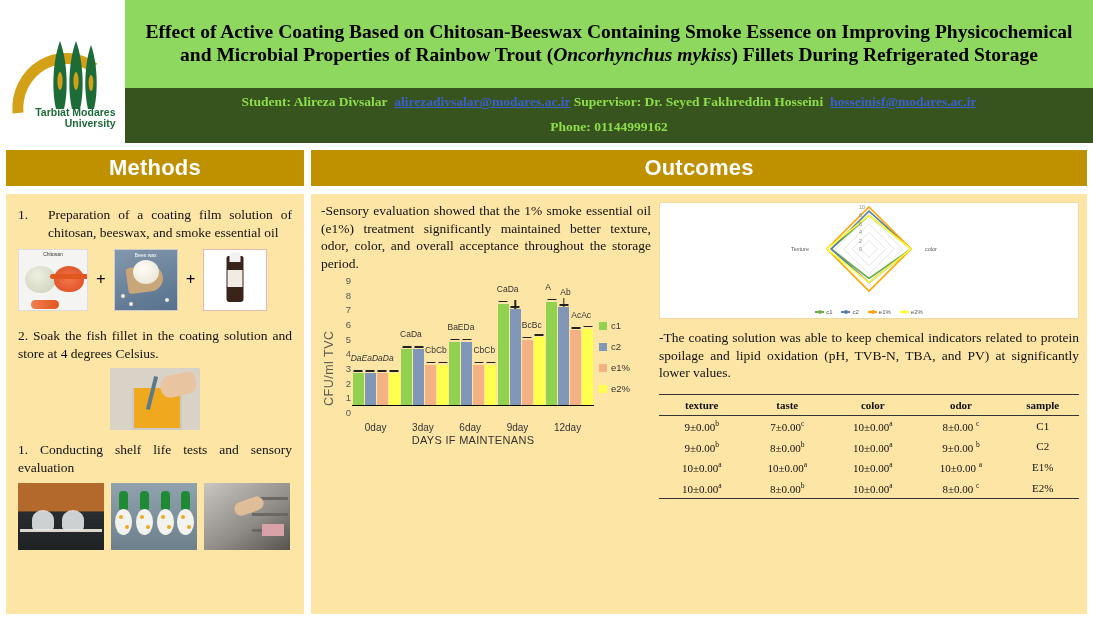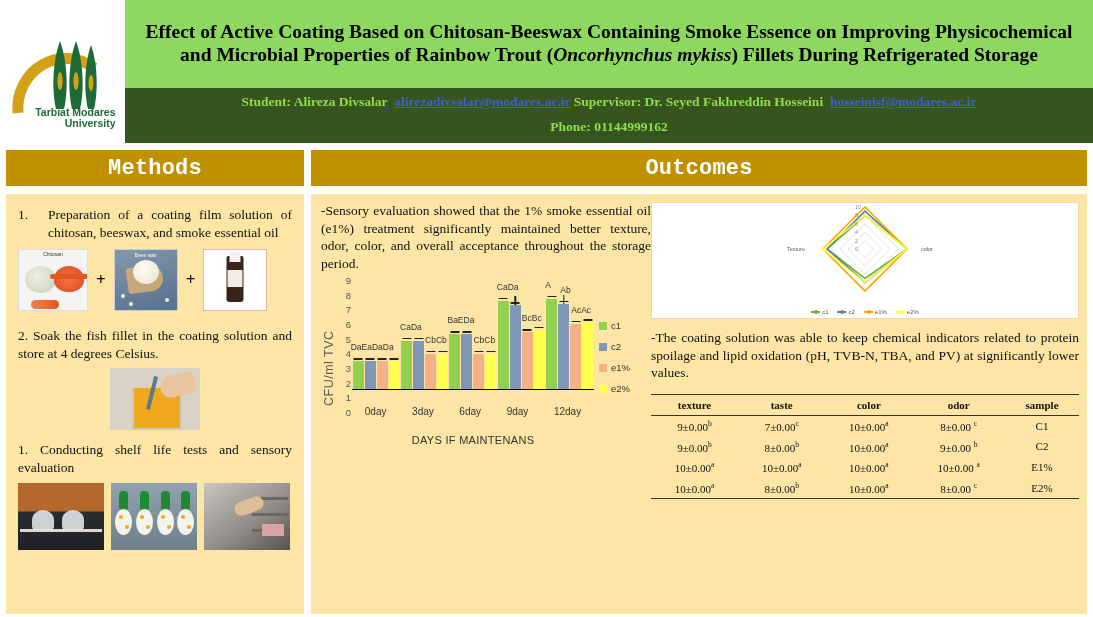--- a/index.html
+++ b/index.html
@@ -27,31 +27,31 @@
     font-weight:bold;font-size:13.5px;line-height:19px;text-align:center;
     padding-top:4px;box-sizing:border-box;font-family:"Liberation Serif",serif;}
   .contact-line1{padding:0 4px;}
   .contact-bar a{color:#3c5fd0;text-decoration:underline;font-weight:bold;}
   .contact-line2{margin-top:6px;}
 
   
   .section-headers{display:flex;margin-top:7px;height:36px;padding:0 6px;
     box-sizing:border-box;gap:7px;}
   .sec-head{background:#bf9000;color:#fff;display:flex;align-items:center;
-    justify-content:center;font-family:Liberation Mono, monospace;
+    justify-content:center;font-family:Liberation Sans, sans-serif;
     font-weight:bold;font-size:22px;letter-spacing:.2px;}
   .sec-methods{flex:0 0 298px;}
   .sec-outcomes{flex:1;}
 
   
   .columns{display:flex;padding:8px 6px 6px 6px;box-sizing:border-box;gap:7px;
     height:434px;}
   .panel{background:#fce5a5;box-sizing:border-box;}
   .col-methods{flex:0 0 298px;padding:12px 12px 6px 12px;}
-  .col-outcomes{flex:1;padding:8px 8px 8px 10px;display:flex;}
+  .col-outcomes{flex:1;padding:8px 8px 8px 10px;display:flex;gap:8px;}
   .out-left{flex:0 0 330px;display:flex;flex-direction:column;}
   .out-right{flex:1;display:flex;flex-direction:column;}
 
   .ptext{font-size:13.5px;line-height:17.5px;color:#111;text-align:justify;
     font-family:"Liberation Serif",serif;}
   .step1{display:flex;gap:6px;}
   .step1 .num{flex:0 0 24px;}
   .step1 .body{flex:1;text-align:justify;}
 
   
@@ -134,21 +134,21 @@
   .group{display:flex;align-items:flex-end;gap:1px;position:relative;height:100%;}
   .bar{width:11px;position:relative;}
   .bar i{position:absolute;left:50%;transform:translateX(-50%);
     top:-3px;width:9px;height:1.6px;background:#222;}
   .bar .whisk{position:absolute;left:50%;transform:translateX(-50%);
     top:-9px;width:1.4px;height:9px;background:#222;}
   .lbl{position:absolute;font-size:8.5px;color:#333;white-space:nowrap;
     font-family:"Liberation Sans",sans-serif;}
   .xlabels{display:flex;justify-content:space-around;margin-top:16px;}
   .xlabels span{font-size:10px;color:#333;}
-  .x-title{text-align:center;font-size:11px;color:#333;margin-top:17px;
+  .x-title{text-align:center;font-size:11px;color:#333;margin-top:1px;
     letter-spacing:.3px;}
   .legend{width:52px;padding-left:5px;display:flex;flex-direction:column;
     justify-content:center;gap:10px;margin-top:-8px;}
   .legend div{display:flex;align-items:center;gap:4px;font-size:9.5px;color:#333;}
   .sw{width:8px;height:8px;display:inline-block;}
 
   
   .radar-card{background:#fff;border:1px solid #f0d9a0;height:115px;
     position:relative;}
   .radar-legend{position:absolute;bottom:3px;left:0;width:100%;
@@ -320,21 +320,21 @@
                     </div>
                     <div class="bar" style="height: 25.5556%; background: rgb(128, 151, 184);">
                       <i></i>
                     </div>
                     <div class="bar" style="height: 25.5556%; background: rgb(244, 177, 131);">
                       <i></i>
                     </div>
                     <div class="bar" style="height: 25.5556%; background: rgb(255, 255, 77);">
                       <i></i>
                     </div>
-                    <div class="lbl" style="bottom: 33.5556%; left: -2px;">DaEaDaDa</div>
+                    <div class="lbl" style="bottom: 33.5556%; left: -2px; font-style: italic;">DaEaDaDa</div>
                   </div>
                   <div class="group">
                     <div class="bar" style="height: 44.4444%; background: rgb(146, 208, 80);">
                       <i></i>
                     </div>
                     <div class="bar" style="height: 44.4444%; background: rgb(128, 151, 184);">
                       <i></i>
                     </div>
                     <div class="bar" style="height: 32.2222%; background: rgb(244, 177, 131);">
                       <i></i>

